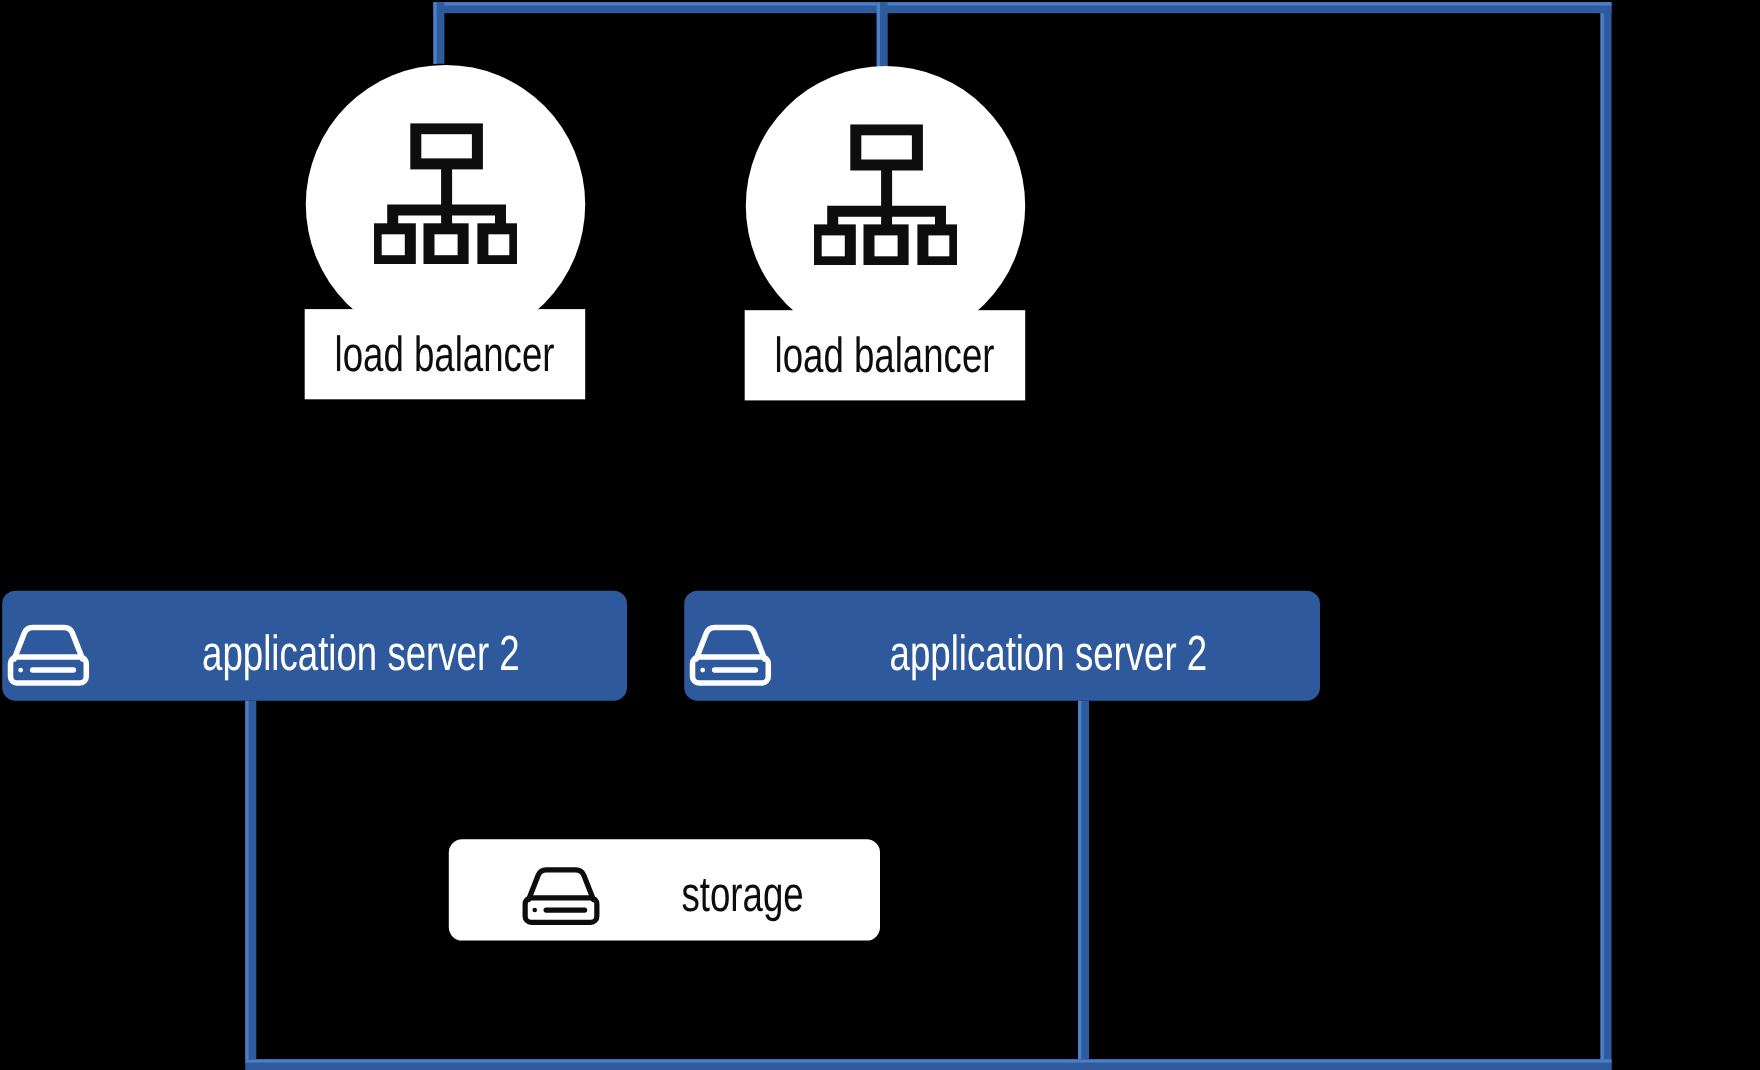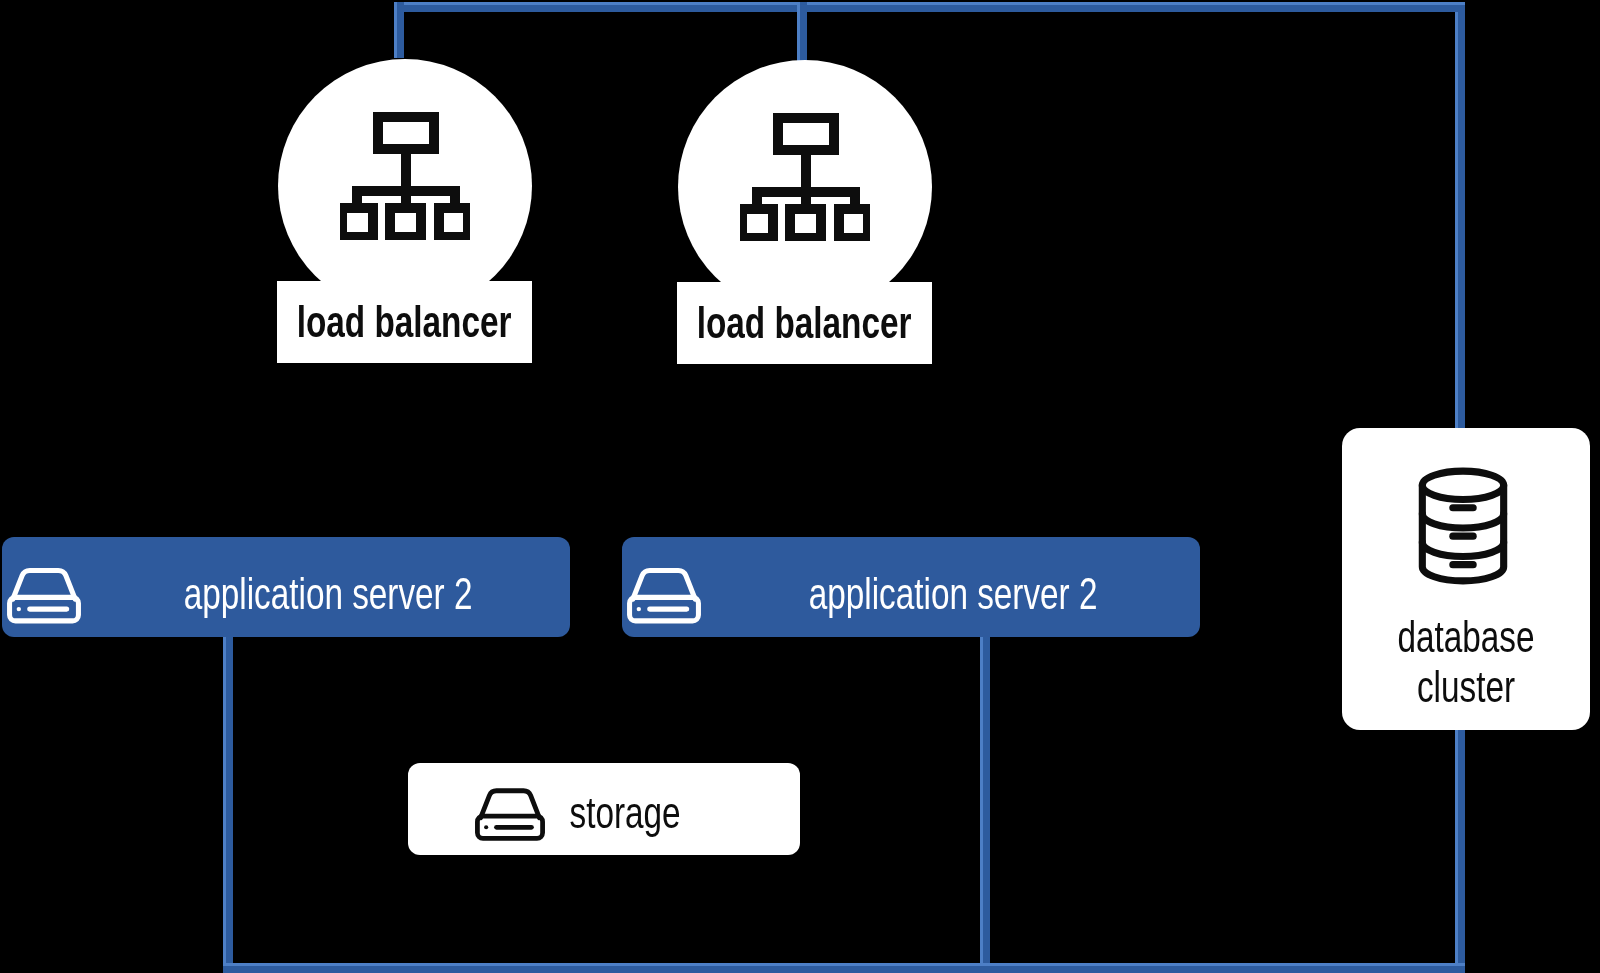--- a/index.html
+++ b/index.html
@@ -10,39 +10,39 @@
   }
   
   .hline{position:absolute;height:10px;background:var(--connector,#2d5b9e);
          border-top:3px solid var(--connector-highlight,#4d7fc6);box-sizing:border-box;}
   .vline{position:absolute;width:10px;background:var(--connector,#2d5b9e);
          border-left:3px solid var(--connector-highlight,#4d7fc6);box-sizing:border-box;}
   
   .label-text{display:inline-block;transform:scaleX(0.74);transform-origin:center;
               white-space:nowrap;font-size:45px;line-height:1.1;}
   
-  .lb-group{position:absolute;width:257px;height:304px;font-weight:bold;}
+  .lb-group{position:absolute;width:257px;height:304px;}
   .lb-circle{position:absolute;left:1px;top:0;width:254px;height:254px;border-radius:50%;
              background:var(--node-white,#fff);}
   .lb-icon{position:absolute;left:63px;top:53px;width:130px;height:128px;color:#0d0d0d;}
   .lb-label{position:absolute;left:0;top:222px;width:255px;height:82px;
             background:var(--node-white,#fff);display:flex;align-items:center;justify-content:center;
             color:var(--text-dark,#0d0d0d);}
   
   .app-box{position:absolute;height:100px;border-radius:12px;background:var(--node-blue,#2e5a9d);
            display:flex;align-items:center;box-sizing:border-box;padding-top:14px;
            color:var(--text-light,#fff);}
   .app-box .node-icon{width:84px;height:66px;flex:0 0 auto;color:#fff;}
   .app-box .label-wrap{flex:1;display:flex;justify-content:center;align-items:center;}
   
   .storage-box{position:absolute;left:408px;top:763px;width:392px;height:92px;border-radius:12px;
                background:var(--node-white,#fff);display:flex;align-items:center;box-sizing:border-box;
                padding-left:62px;padding-top:8px;color:var(--text-dark,#0d0d0d);}
   .storage-box .node-icon{width:80px;height:62px;flex:0 0 auto;color:#0d0d0d;}
-  .storage-box .label-wrap{flex:1;display:flex;justify-content:flex-start;align-items:center;}
+  .storage-box .label-wrap{flex:1;display:flex;justify-content:center;align-items:center;}
   
   .db-box{position:absolute;left:1342px;top:428px;width:248px;height:302px;border-radius:18px;
           background:var(--node-white,#fff);z-index:5;color:var(--text-dark,#0d0d0d);}
   .db-icon{position:absolute;left:72px;top:38px;width:98px;height:120px;color:#0d0d0d;}
   .db-label{position:absolute;left:0;top:184px;width:100%;text-align:center;}
   .db-label .label-text{display:block;transform:scaleX(0.74);}
   svg{display:block;width:100%;height:100%;}
 </style>
 </head>
 <body>
@@ -126,31 +126,14 @@
         <rect x="9" y="43" width="82" height="28" rx="7"></rect>
         <line x1="33" y1="57" x2="77" y2="57"></line>
         <circle cx="20" cy="57" r="2.6" fill="currentColor" stroke="none"></circle>
       </svg>
     </span>
     <div class="label-wrap">
       <span class="label-text">storage</span>
     </div>
   </div>
 
-  <div class="db-box">
-    <span class="db-icon">
-      <svg viewBox="0 0 96 118" stroke="currentColor" fill="none" stroke-width="7" stroke-linecap="round">
-        <ellipse cx="48" cy="19" rx="40" ry="14"></ellipse>
-        <path d="M8 19 V99 A40 14 0 0 0 88 99 V19"></path>
-        <path d="M8 47 A40 14 0 0 0 88 47"></path>
-        <path d="M8 75 A40 14 0 0 0 88 75"></path>
-        <line x1="38" y1="41" x2="58" y2="41"></line>
-        <line x1="38" y1="69" x2="58" y2="69"></line>
-        <line x1="38" y1="97" x2="58" y2="97"></line>
-      </svg>
-    </span>
-    <div class="db-label">
-      <span class="label-text">database</span>
-      <span class="label-text">cluster</span>
-    </div>
-  </div>
 
 </div>
 
 </body></html>

